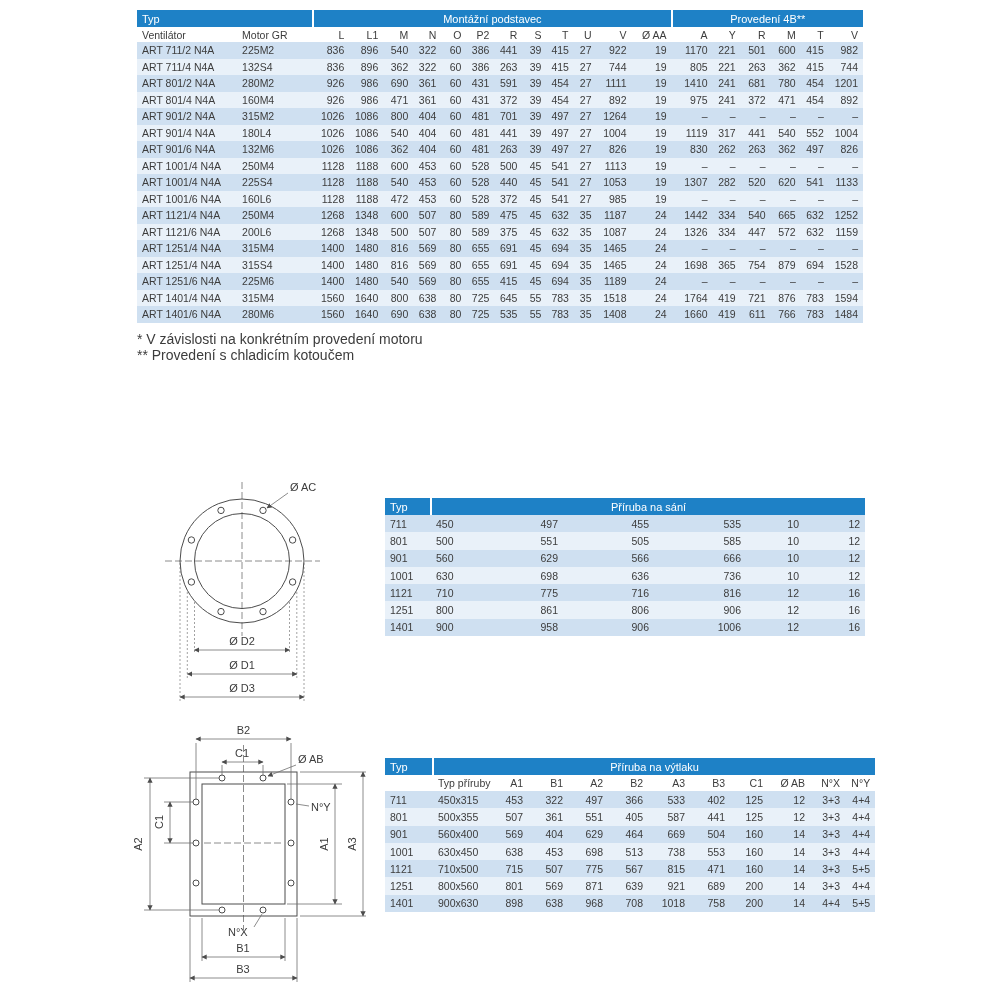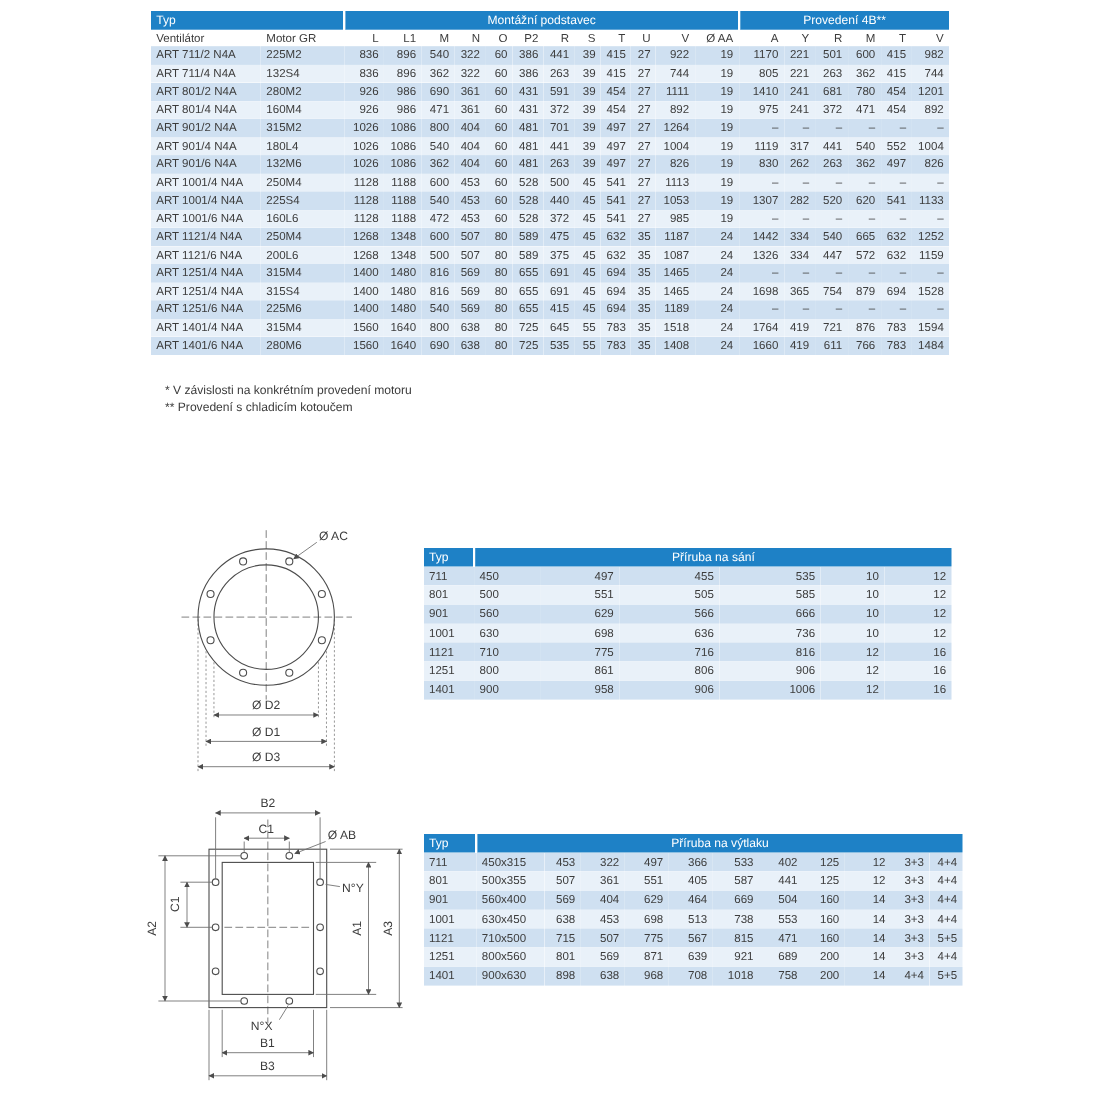--- a/index.html
+++ b/index.html
@@ -25,21 +25,21 @@
   table.spec tbody tr:nth-child(odd){background:var(--row-dark);}
   table.spec tbody tr:nth-child(even){background:var(--row-light);}
   #table1{left:137px;top:10px;width:726px;}
   #table1 tbody td{height:16.5px;}
   #table1 tr.sub th{height:15px;}
   #table2{left:385px;top:498px;width:480px;}
   #table3{left:385px;top:758px;width:490px;}
   .t23 tbody td{height:17.3px;}
   .t23 tr.sub th{height:16px;}
 
-  .footnotes{position:absolute;left:150px;top:331px;font-size:11px;line-height:16px;color:var(--txt);margin-top:16px;}
+  .footnotes{position:absolute;left:137px;top:331px;font-size:14px;line-height:16px;color:var(--txt);}
 
   svg{position:absolute;overflow:visible;}
   #diag1{left:140px;top:468px;}
   #diag2{left:130px;top:715px;}
   .dln{stroke:var(--line);stroke-width:1;fill:none;}
   .thin{stroke:#6f6f6f;stroke-width:0.8;fill:none;}
   .dash{stroke:#6f6f6f;stroke-width:0.8;stroke-dasharray:7 3;fill:none;}
   .dot{stroke:#8a8a8a;stroke-width:0.8;stroke-dasharray:2 2;fill:none;}
   .hole{fill:#fff;stroke:var(--line);stroke-width:1;}
   .lbl{font-family:"Liberation Sans",sans-serif;font-size:11px;fill:var(--txt);}
@@ -694,20 +694,34 @@
         <col style="width: 38px;">
         <col style="width: 42px;">
         <col style="width: 35px;">
         <col style="width: 30px;">
       </colgroup>
       <thead>
         <tr>
           <th colspan="1" class="seg">Typ</th>
           <th colspan="11" class="seg segc">Příruba na výtlaku</th>
         </tr>
+        <tr class="sub">
+          <th class="lft"></th>
+          <th class="lft">Typ příruby</th>
+          <th class="num">A1</th>
+          <th class="num">B1</th>
+          <th class="num">A2</th>
+          <th class="num">B2</th>
+          <th class="num">A3</th>
+          <th class="num">B3</th>
+          <th class="num">C1</th>
+          <th class="num">Ø AB</th>
+          <th class="num">N°X</th>
+          <th class="num">N°Y</th>
+        </tr>
       </thead>
       <tbody>
         <tr>
           <td class="lft">711</td>
           <td class="lft">450x315</td>
           <td class="num">453</td>
           <td class="num">322</td>
           <td class="num">497</td>
           <td class="num">366</td>
           <td class="num">533</td>

